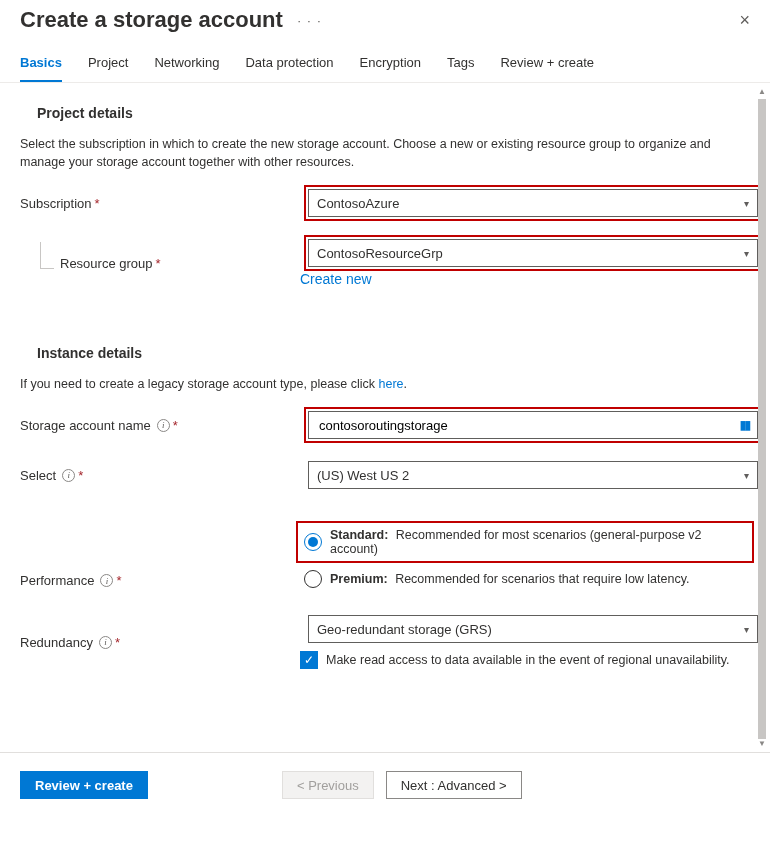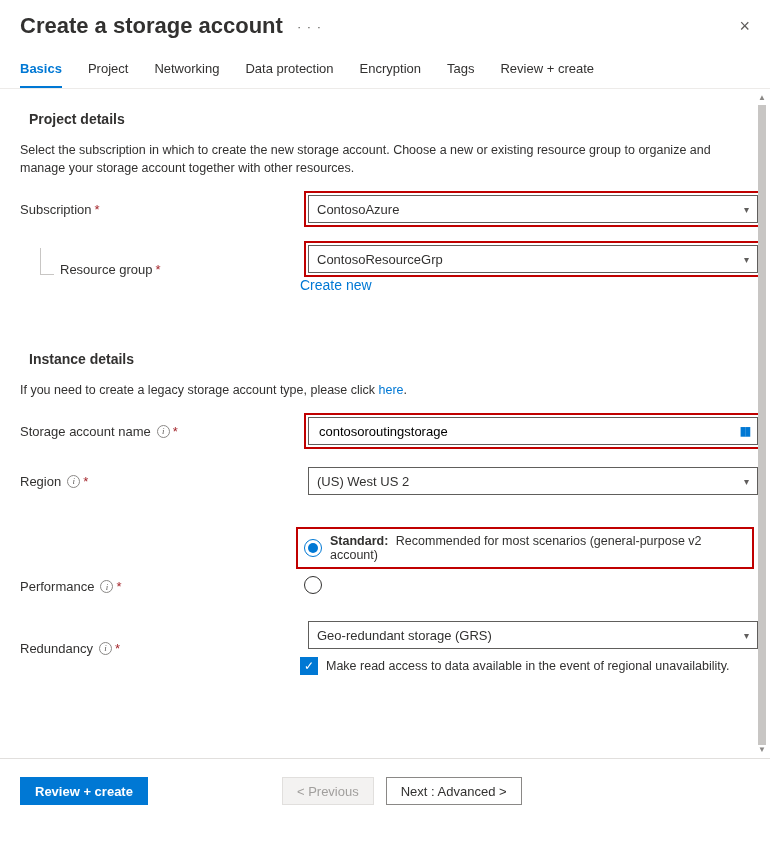--- a/index.html
+++ b/index.html
@@ -8,21 +8,21 @@
     width: 770px; height: 855px;
     font-family: "Segoe UI", Tahoma, sans-serif;
     font-size: 13px;
     color: #323130;
     background: #fff;
     overflow: hidden;
   }
   .header {
     display: flex;
     align-items: center;
-    padding: 13px 20px 8px 20px;
+    padding: 7px 20px 8px 20px;
     justify-content: flex-end;
   }
   .header .title {
     font-size: 22px;
     font-weight: 600;
   }
   .header .dots {
     margin-left: 14px;
     color: #605e5c;
     letter-spacing: 1px;
@@ -87,21 +87,21 @@
     left: 2px;
     width: 8px;
     height: 640px;
     background: #c8c6c4;
     border-radius: 0;
   }
 
   h3.section {
     font-size: 14px;
     font-weight: 600;
-    margin: 0 0 14px 9px;
+    margin: 0 0 14px 17px;
   }
   .desc {
     font-size: 12.5px;
     color: #323130;
     margin-bottom: 18px;
     line-height: 1.45;
     max-width: 720px;
   }
   .desc a, .link {
     color: #0078d4;
@@ -339,21 +339,21 @@
           <input type="text" value="contosoroutingstorage" style="">
           <span class="end-icon">▮▮</span>
         </div>
       </div>
     </div>
 
     <div class="gap-sm"></div>
 
     <div class="form-row">
       <div class="label-col">
-        <span>Region</span>
+        <span>Select</span>
         <span class="info-icon">i</span>
         <span class="req">*</span>
       </div>
       <div class="control-col">
         <div class="select">
           <span>(US) West US 2</span>
           <span class="chev">▾</span>
         </div>
       </div>
     </div>
@@ -368,20 +368,21 @@
         <span class="req">*</span>
       </div>
       <div class="control-col">
         <div class="radio-row selected highlight">
           <span class="dot"></span>
           <span><strong>Standard:</strong><span> Recommended for most scenarios (general-purpose v2 account)</span></span>
         </div>
         <div style="height:6px"></div>
         <div class="radio-row">
           <span class="dot"></span>
+          <span><strong>Premium:</strong><span> Recommended for scenarios that require low latency.</span></span>
         </div>
       </div>
     </div>
 
     <div class="gap-sm"></div>
 
     <div class="form-row">
       <div class="label-col">
         <span>Redundancy</span>
         <span class="info-icon">i</span>

